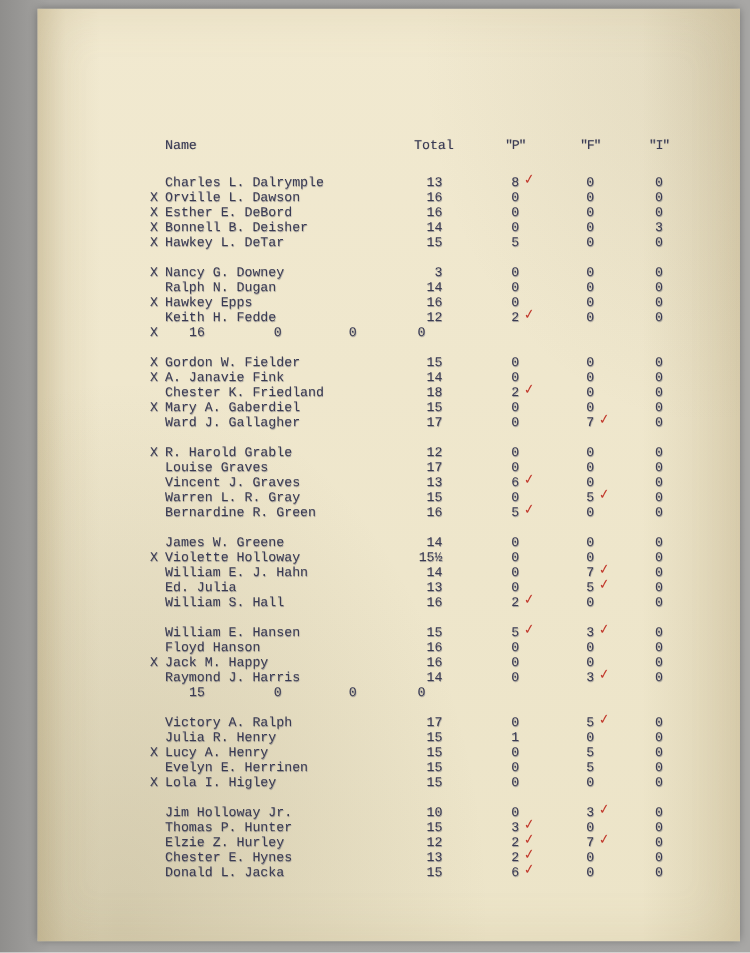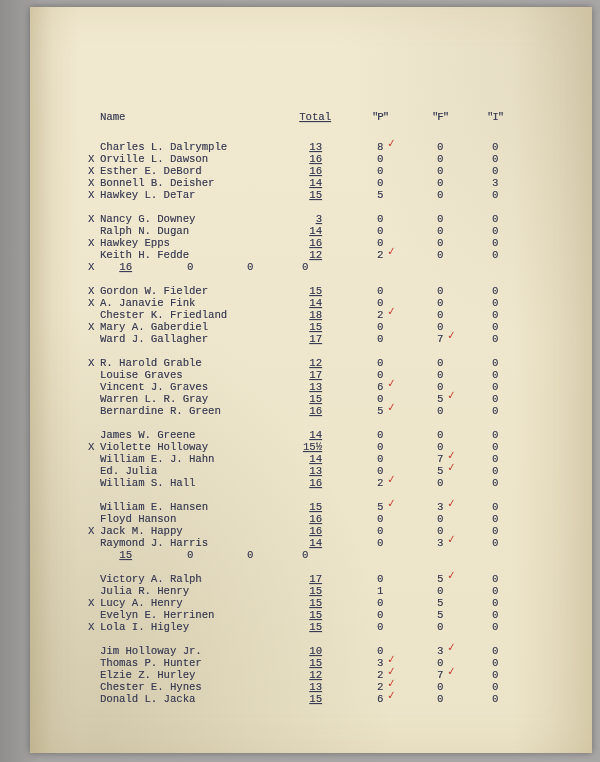--- a/index.html
+++ b/index.html
@@ -16,26 +16,26 @@
       linear-gradient(90deg, rgba(150,130,85,0.28) 0, rgba(150,130,85,0.08) 4%, transparent 9%, transparent 86%, rgba(150,130,85,0.10) 93%, rgba(150,130,85,0.22) 100%),
       linear-gradient(#f1e9d0,#ece4c8);
     box-shadow:0 0 7px rgba(0,0,0,0.35), inset 0 0 40px rgba(170,150,100,0.18);
   }
   .table{
     position:absolute;top:104px;left:0;right:0;
     color:#3a3b54;
     font-size:10.6px;
     text-shadow:0.3px 0.3px 0.6px rgba(58,59,84,0.45);
   }
-  .row,.hdr{display:flex;height:12px;line-height:12px;white-space:nowrap;}
+  .row,.hdr{display:flex;height:12px;line-height:12px;white-space:nowrap;padding-left:32px;}
   .hdr{margin-bottom:18px;}
   .group{margin-bottom:12px;}
   .c-x{width:12px;margin-left:58px;flex:0 0 auto;}
   .c-name{width:190px;flex:0 0 auto;}
-  .c-total{width:32px;text-align:right;flex:0 0 auto;text-decoration:underline;}
+  .c-total{width:32px;text-align:right;flex:0 0 auto;}
   .c-p{margin-left:55px;width:14px;position:relative;flex:0 0 auto;}
   .c-f{margin-left:46px;width:14px;position:relative;flex:0 0 auto;}
   .c-i{margin-left:41px;width:14px;position:relative;flex:0 0 auto;}
   .hdr .c-total{transform:translateX(9px);}
   .hdr .c-p,.hdr .c-f,.hdr .c-i{transform:translateX(-5px);letter-spacing:-1px;}
   .check{
     position:absolute;left:10px;top:-3px;
     color:#c23b2e;text-shadow:none;
     font-size:11px;font-weight:bold;
     transform:rotate(-8deg);

